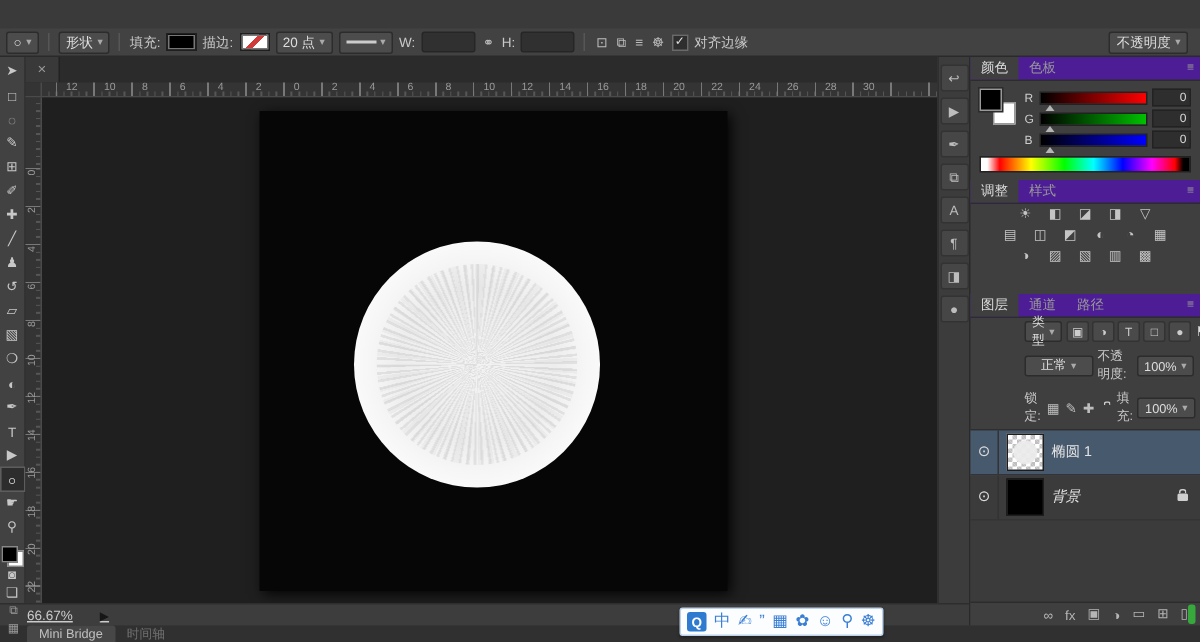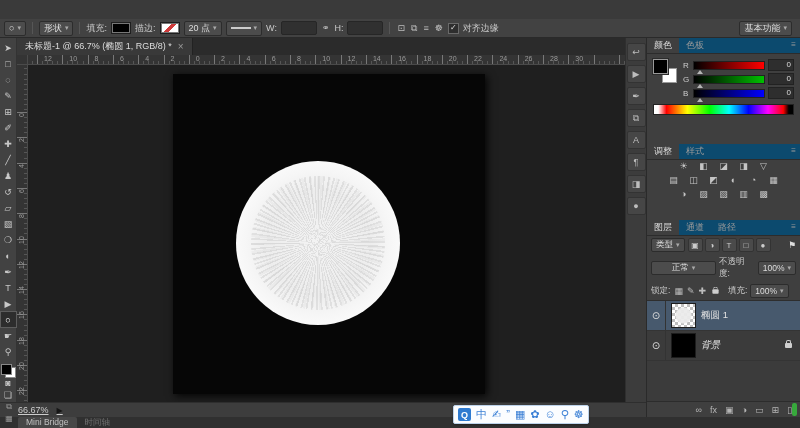--- a/index.html
+++ b/index.html
@@ -62,43 +62,43 @@
      background:repeating-conic-gradient(rgba(165,165,165,0.28) 0deg 1.6deg,rgba(255,255,255,0) 1.6deg 4.4deg),
                 repeating-conic-gradient(from 2deg,rgba(190,190,190,0.18) 0deg 2.3deg,rgba(255,255,255,0) 2.3deg 7deg);}
   
   #dock{position:absolute;left:625px;top:38px;width:21px;height:364px;background:#3c3c3c;border-left:1px solid #2f2f2f;
         display:flex;flex-direction:column;align-items:center;padding-top:5px;box-sizing:border-box;}
   .dock-icon{width:17px;height:16px;margin-bottom:4px;font-size:9px;color:#bdbdbd;display:flex;align-items:center;justify-content:center;
              background:#464646;border:1px solid #333;border-radius:2px;}
   
   #panels{position:absolute;left:646px;top:38px;width:154px;height:379px;background:#3f3f3f;border-left:1px solid #2a2a2a;
           display:flex;flex-direction:column;box-sizing:border-box;}
-  .panel-header{height:15px;background:#0c4a6e;display:flex;align-items:stretch;border-bottom:1px solid #2c2c2c;flex:none;}
+  .panel-header{height:15px;background:#4c1d95;display:flex;align-items:stretch;border-bottom:1px solid #2c2c2c;flex:none;}
   .ptab{font-size:9px;line-height:15px;padding:0 7px;color:#999;}
   .ptab.active{background:#3f3f3f;color:#ddd;}
   .pmenu{margin-left:auto;font-size:8px;color:#999;padding:2px 4px 0 0;}
   #color-panel{height:82px;flex:none;position:relative;}
   #color-body{display:flex;gap:6px;padding:5px 6px 0 6px;}
   #fgbg{position:relative;width:24px;height:24px;flex:none;}
   #bg-swatch{position:absolute;right:0;bottom:0;width:13px;height:13px;background:#fff;border:1px solid #999;}
   #fg-swatch{position:absolute;left:0;top:0;width:13px;height:13px;background:#000;border:1px solid #999;box-shadow:0 0 0 1px #2c2c2c;}
   #color-channels{flex:1;display:flex;flex-direction:column;gap:2px;}
   .chan{display:flex;align-items:center;gap:3px;height:12px;}
   .chan .cl{font-size:8px;color:#ccc;width:7px;}
   .chan .bar{flex:1;height:7px;border:1px solid #222;position:relative;}
   .chan .thumb{position:absolute;left:-2px;bottom:-5px;width:0;height:0;border-left:3px solid transparent;border-right:3px solid transparent;border-bottom:4px solid #b5b5b5;}
   .chan .val{width:22px;height:10px;background:#2e2e2e;border:1px solid #222;font-size:8px;color:#ddd;text-align:right;padding-right:2px;line-height:10px;}
   #spectrum{position:absolute;left:6px;right:6px;bottom:5px;height:9px;border:1px solid #222;
      background:linear-gradient(to right,#fff 0%,#fff 3%,#f00 9%,#ff0 24%,#0f0 40%,#0ff 54%,#00f 68%,#f0f 82%,#f00 93%,#000 97%,#000 100%);}
-  #adj-panel{height:76px;flex:none;margin-top:24px;}
+  #adj-panel{height:76px;flex:none;}
   #adj-hint{font-size:9px;color:#bbb;padding:3px 0 2px 7px;}
   .adj-row{display:flex;justify-content:center;gap:5px;margin-bottom:2px;}
   .adj-icon{width:15px;height:12px;font-size:9px;color:#c5c5c5;display:flex;align-items:center;justify-content:center;}
   #layers-panel{flex:1;display:flex;flex-direction:column;min-height:0;}
-  .lrow{display:flex;align-items:center;gap:3px;padding:2px 4px;flex:none;}
+  .lrow{display:flex;align-items:center;gap:3px;padding:2px 4px;flex:none;margin-left:32px;}
   .sml{font-size:8.5px;color:#c9c9c9;}
   .combo.small{height:12px;font-size:8.5px;}
   .licon{width:13px;height:12px;background:#4a4a4a;border:1px solid #333;border-radius:2px;font-size:8px;color:#ccc;
          display:flex;align-items:center;justify-content:center;}
   .flag{margin-left:auto;font-size:9px;color:#ddd;}
   #layers-list{flex:1;display:flex;flex-direction:column;background:#3b3b3b;border-top:1px solid #2e2e2e;min-height:0;}
   .layer-row{height:29px;display:flex;align-items:center;border-bottom:1px solid #343434;flex:none;}
   .layer-row.selected{background:#47596d;}
   .eye-cell{width:18px;align-self:stretch;border-right:1px solid #333;display:flex;align-items:center;justify-content:center;
             font-size:10px;color:#ddd;}
@@ -112,21 +112,21 @@
   .layer-name{font-size:9.5px;color:#e2e2e2;}
   .layer-name.italic{font-style:italic;}
   .lock{display:inline-block;width:7px;height:5px;background:#cfcfcf;position:relative;border-radius:1px;margin-left:auto;margin-right:8px;}
   .lock:before{content:"";position:absolute;left:1px;top:-3px;width:3px;height:2px;border:1px solid #cfcfcf;border-bottom:none;border-radius:2px 2px 0 0;}
   .lock.tiny{transform:scale(0.9);margin:0 2px;}
   #layers-bottom{height:15px;border-top:1px solid #2c2c2c;display:flex;align-items:center;justify-content:flex-end;gap:8px;
                  padding:0 8px;flex:none;background:#3f3f3f;}
   .lb-icon{font-size:9px;color:#b5b5b5;}
   
   #statusbar{position:absolute;left:0;top:402px;width:646px;height:15px;background:#3d3d3d;border-top:1px solid #2e2e2e;
-             display:flex;align-items:center;padding-left:18px;box-sizing:border-box;gap:8px;text-decoration:underline;}
+             display:flex;align-items:center;padding-left:18px;box-sizing:border-box;gap:18px;text-decoration:underline;}
   #zoom-field{font-size:9px;color:#ccc;}
   #doc-info{width:140px;height:11px;background:#343434;border:1px solid #262626;font-size:8.5px;color:#ccc;
             text-align:center;line-height:11px;}
   #status-arrow{font-size:8px;color:#161616;}
   #bottombar{position:absolute;left:0;top:417px;width:800px;height:11px;background:#303030;display:flex;align-items:center;
              padding-left:18px;box-sizing:border-box;gap:8px;}
   #mini-bridge{background:#474747;border-radius:2px 2px 0 0;padding:0 8px;font-size:8.5px;color:#c0c0c0;height:11px;line-height:11px;}
   #timeline-label{font-size:8.5px;color:#6f6f6f;}
   #corner-icons{position:absolute;left:2px;top:402px;width:14px;height:26px;display:flex;flex-direction:column;align-items:center;gap:2px;}
   #corner-icons div{font-size:8px;color:#9a9a9a;line-height:10px;}
@@ -173,21 +173,21 @@
     <span class="opt-label">H:</span>
     <div class="field"></div>
     <div class="sep"></div>
     <span class="mini-icon">⊡</span>
     <span class="mini-icon">⧉</span>
     <span class="mini-icon">≡</span>
     <span class="mini-icon">☸</span>
     <div class="checkbox">✓</div>
     <span class="opt-label">对齐边缘</span>
     <div class="combo" id="workspace-btn">
-      <span>基本功能</span>
+      <span>不透明度</span>
       <span class="arr">▾</span>
     </div>
   </div>
 
   <div id="toolbox">
     <div id="tools" style="display:flex;flex-direction:column;align-items:center;">
         <div class="tool">➤</div>
         <div class="tool">□</div>
         <div class="tool">◌</div>
         <div class="tool">✎</div>
@@ -212,21 +212,20 @@
       <div id="tb-bg-swatch"></div>
       <div id="tb-fg-swatch"></div>
     </div>
     <div class="tool">◙</div>
     <div class="tool">❏</div>
   </div>
 
   <div id="docarea">
     <div id="tabbar">
       <div id="doctab">
-        <span class="title">未标题-1 @ 66.7% (椭圆 1, RGB/8) *</span>
         <span class="close">×</span>
       </div>
     </div>
     <div id="ruler-corner"></div>
     <div id="ruler-top">
         <span style="left: 16px;">12</span>
         <span style="left: 41.3px;">10</span>
         <span style="left: 66.6px;">8</span>
         <span style="left: 91.9px;">6</span>
         <span style="left: 117.2px;">4</span>

